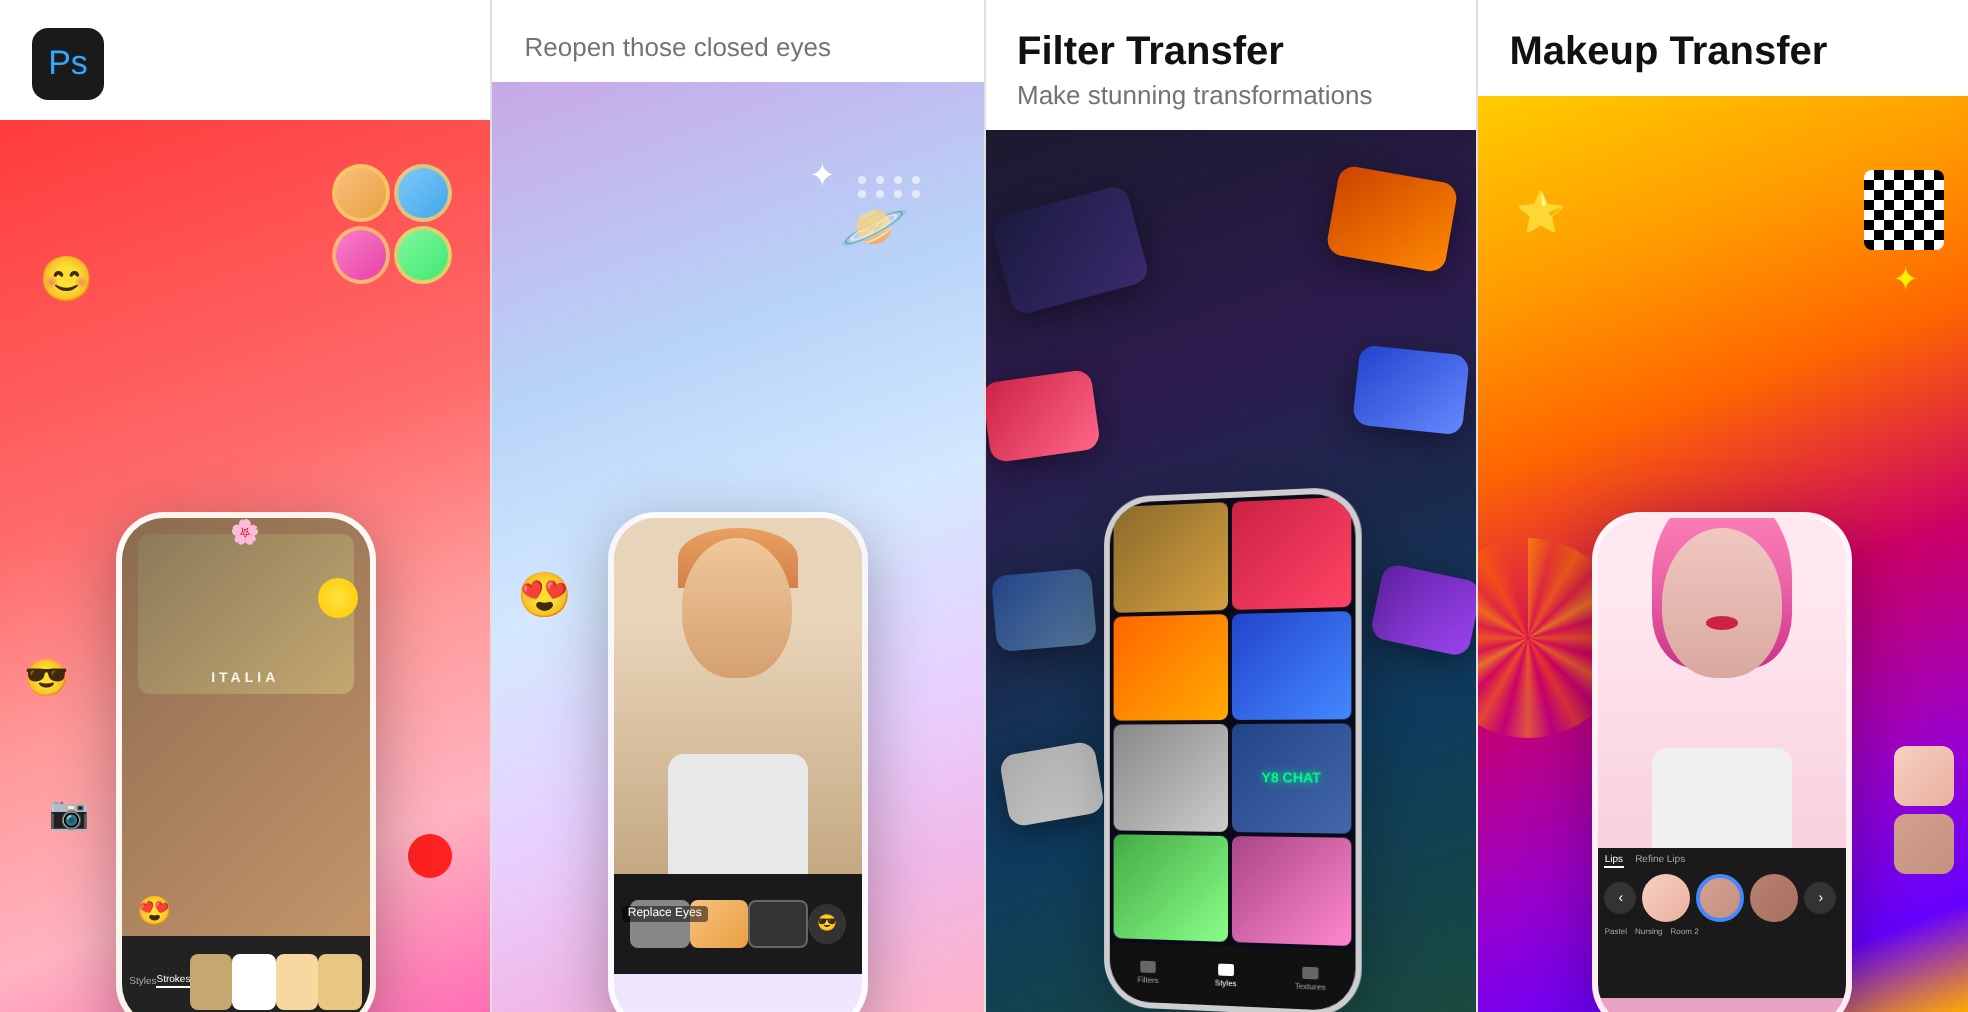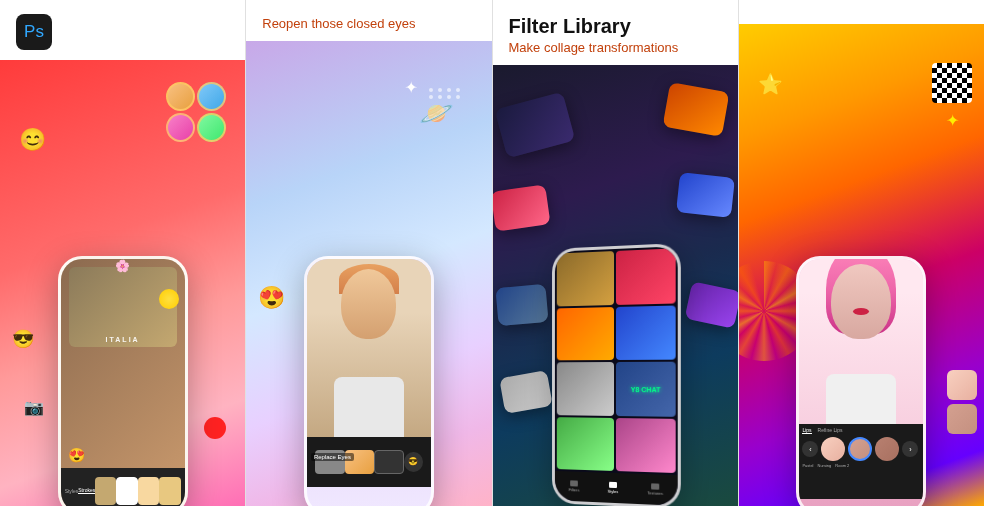--- a/index.html
+++ b/index.html
@@ -29,21 +29,21 @@
 
     .panel-header h2 {
       font-size: 20px;
       font-weight: 700;
       color: #111;
       line-height: 1.2;
     }
 
     .panel-header p {
       font-size: 13px;
-      color: #c2410c;
+      color: #737373;
       margin-top: 2px;
     }
 
     .panel-image {
       flex: 1;
       width: 100%;
       position: relative;
       overflow: hidden;
     }
 
@@ -599,22 +599,22 @@
         </div>
       </div>
     </div>
   </div>
 </div>
 
 <div class="divider"></div>
 
 <div class="panel panel-3">
   <div class="panel-header">
-    <h2>Filter Library</h2>
-    <p>Make collage transformations</p>
+    <h2>Filter Transfer</h2>
+    <p>Make stunning transformations</p>
   </div>
   <div class="panel-image">
 
     <div class="filter-card-float" style="width:70px;height:50px;background:linear-gradient(135deg,#1a1a3e,#3a2a6e);top:8%;left:3%;transform:rotate(-15deg);"></div>
     <div class="filter-card-float" style="width:60px;height:45px;background:linear-gradient(135deg,#cc4400,#ff8800);top:5%;right:5%;transform:rotate(10deg);"></div>
     <div class="filter-card-float" style="width:55px;height:40px;background:linear-gradient(135deg,#cc2244,#ff6688);top:28%;left:0%;transform:rotate(-8deg);"></div>
     <div class="filter-card-float" style="width:55px;height:40px;background:linear-gradient(135deg,#2244cc,#6688ff);top:25%;right:2%;transform:rotate(6deg);"></div>
     <div class="filter-card-float" style="width:50px;height:38px;background:linear-gradient(135deg,#224488,#557799);top:50%;left:2%;transform:rotate(-5deg);"></div>
     <div class="filter-card-float" style="width:50px;height:38px;background:linear-gradient(135deg,#6622aa,#9944ee);top:50%;right:0%;transform:rotate(12deg);"></div>
     <div class="filter-card-float" style="width:48px;height:36px;background:linear-gradient(135deg,#aaaaaa,#cccccc);top:70%;left:4%;transform:rotate(-10deg);"></div>
@@ -649,20 +649,21 @@
         </div>
       </div>
     </div>
   </div>
 </div>
 
 <div class="divider"></div>
 
 <div class="panel panel-4">
   <div class="panel-header">
+    <h2>Makeup Transfer</h2>
   </div>
   <div class="panel-image">
 
     <span class="p4-star-1 float-element">⭐</span>
     <span class="p4-star-2 float-element">✦</span>
 
     <div class="p4-checkered float-element"></div>
 
     <div style="position:absolute;bottom:30%;left:-10%;width:100px;height:100px;background:conic-gradient(from 0deg,#ffaa00 0deg,transparent 15deg,#ff8800 30deg,transparent 45deg,#ffcc00 60deg,transparent 75deg,#ff8800 90deg,transparent 105deg,#ffaa00 120deg,transparent 135deg,#ff6600 150deg,transparent 165deg,#ffaa00 180deg,transparent 195deg,#ff8800 210deg,transparent 225deg,#ffcc00 240deg,transparent 255deg,#ff8800 270deg,transparent 285deg,#ffaa00 300deg,transparent 315deg,#ff6600 330deg,transparent 345deg);opacity:0.5;border-radius:50%;"></div>
 

